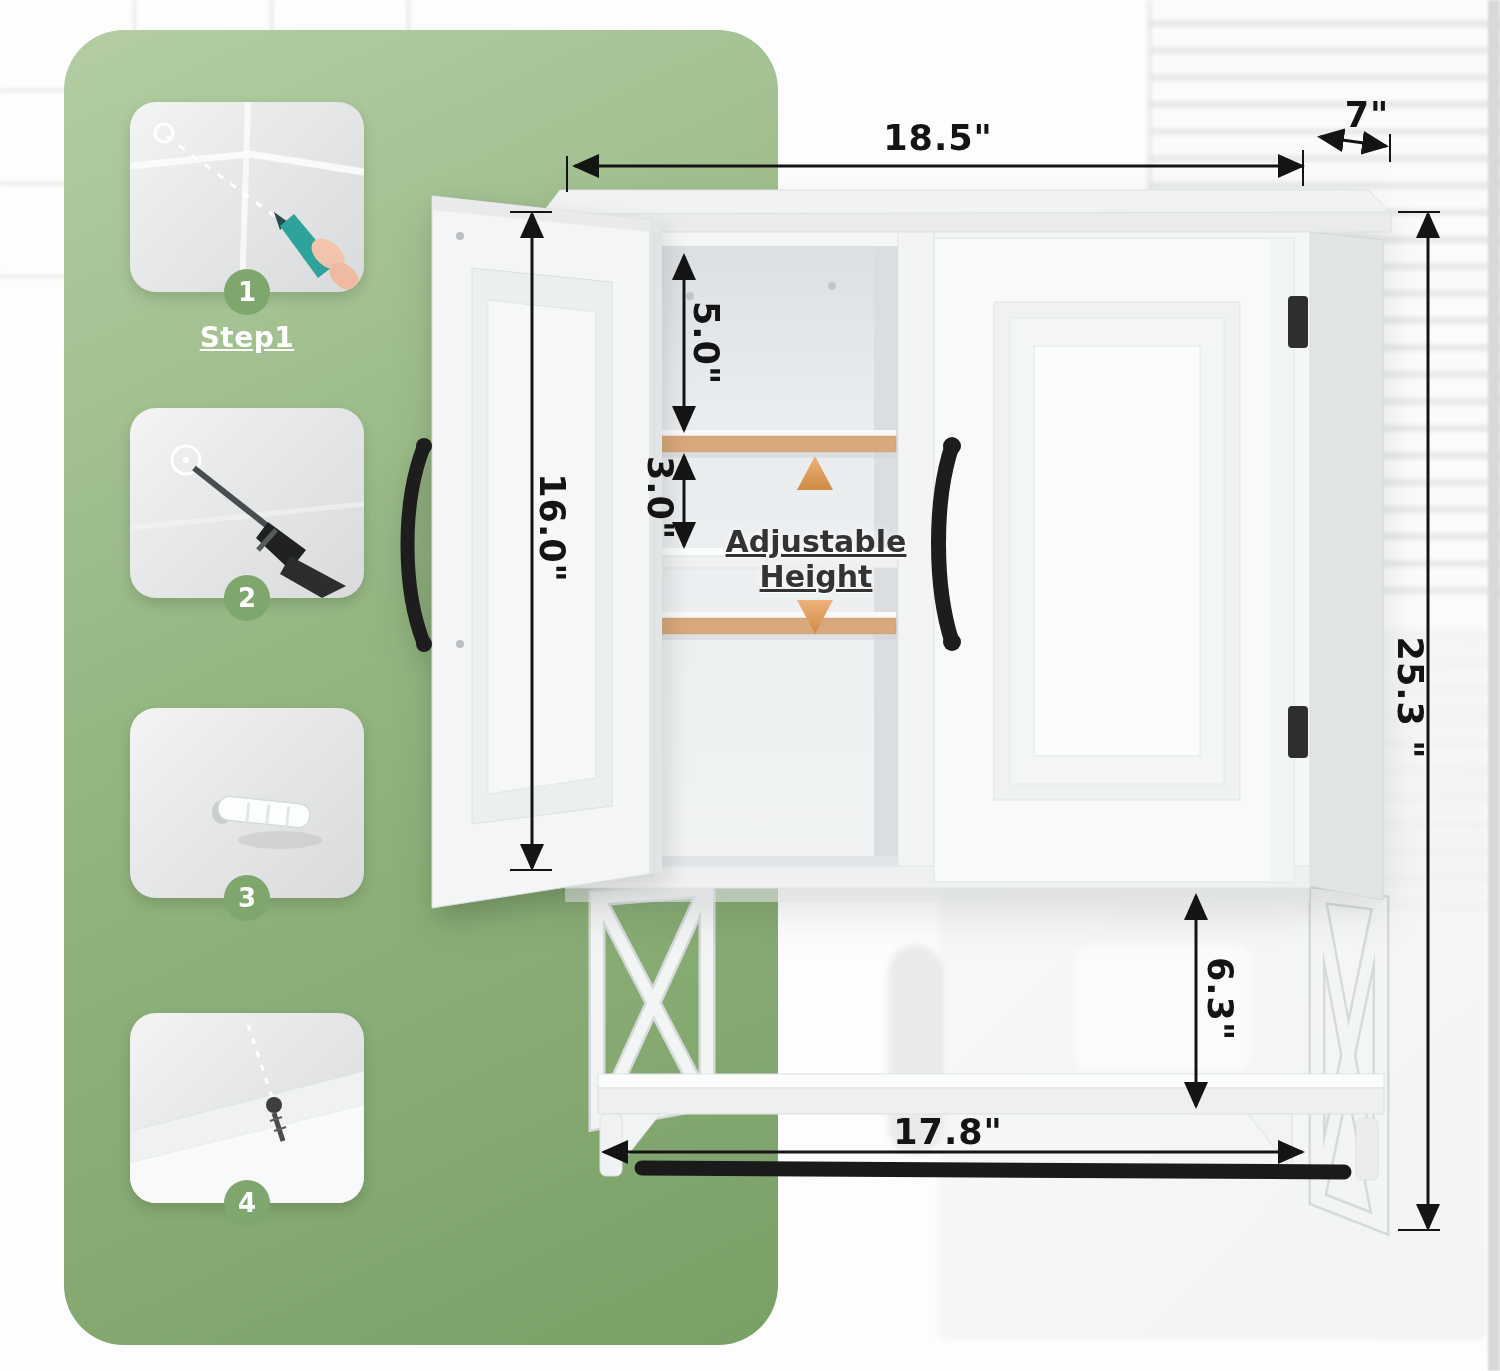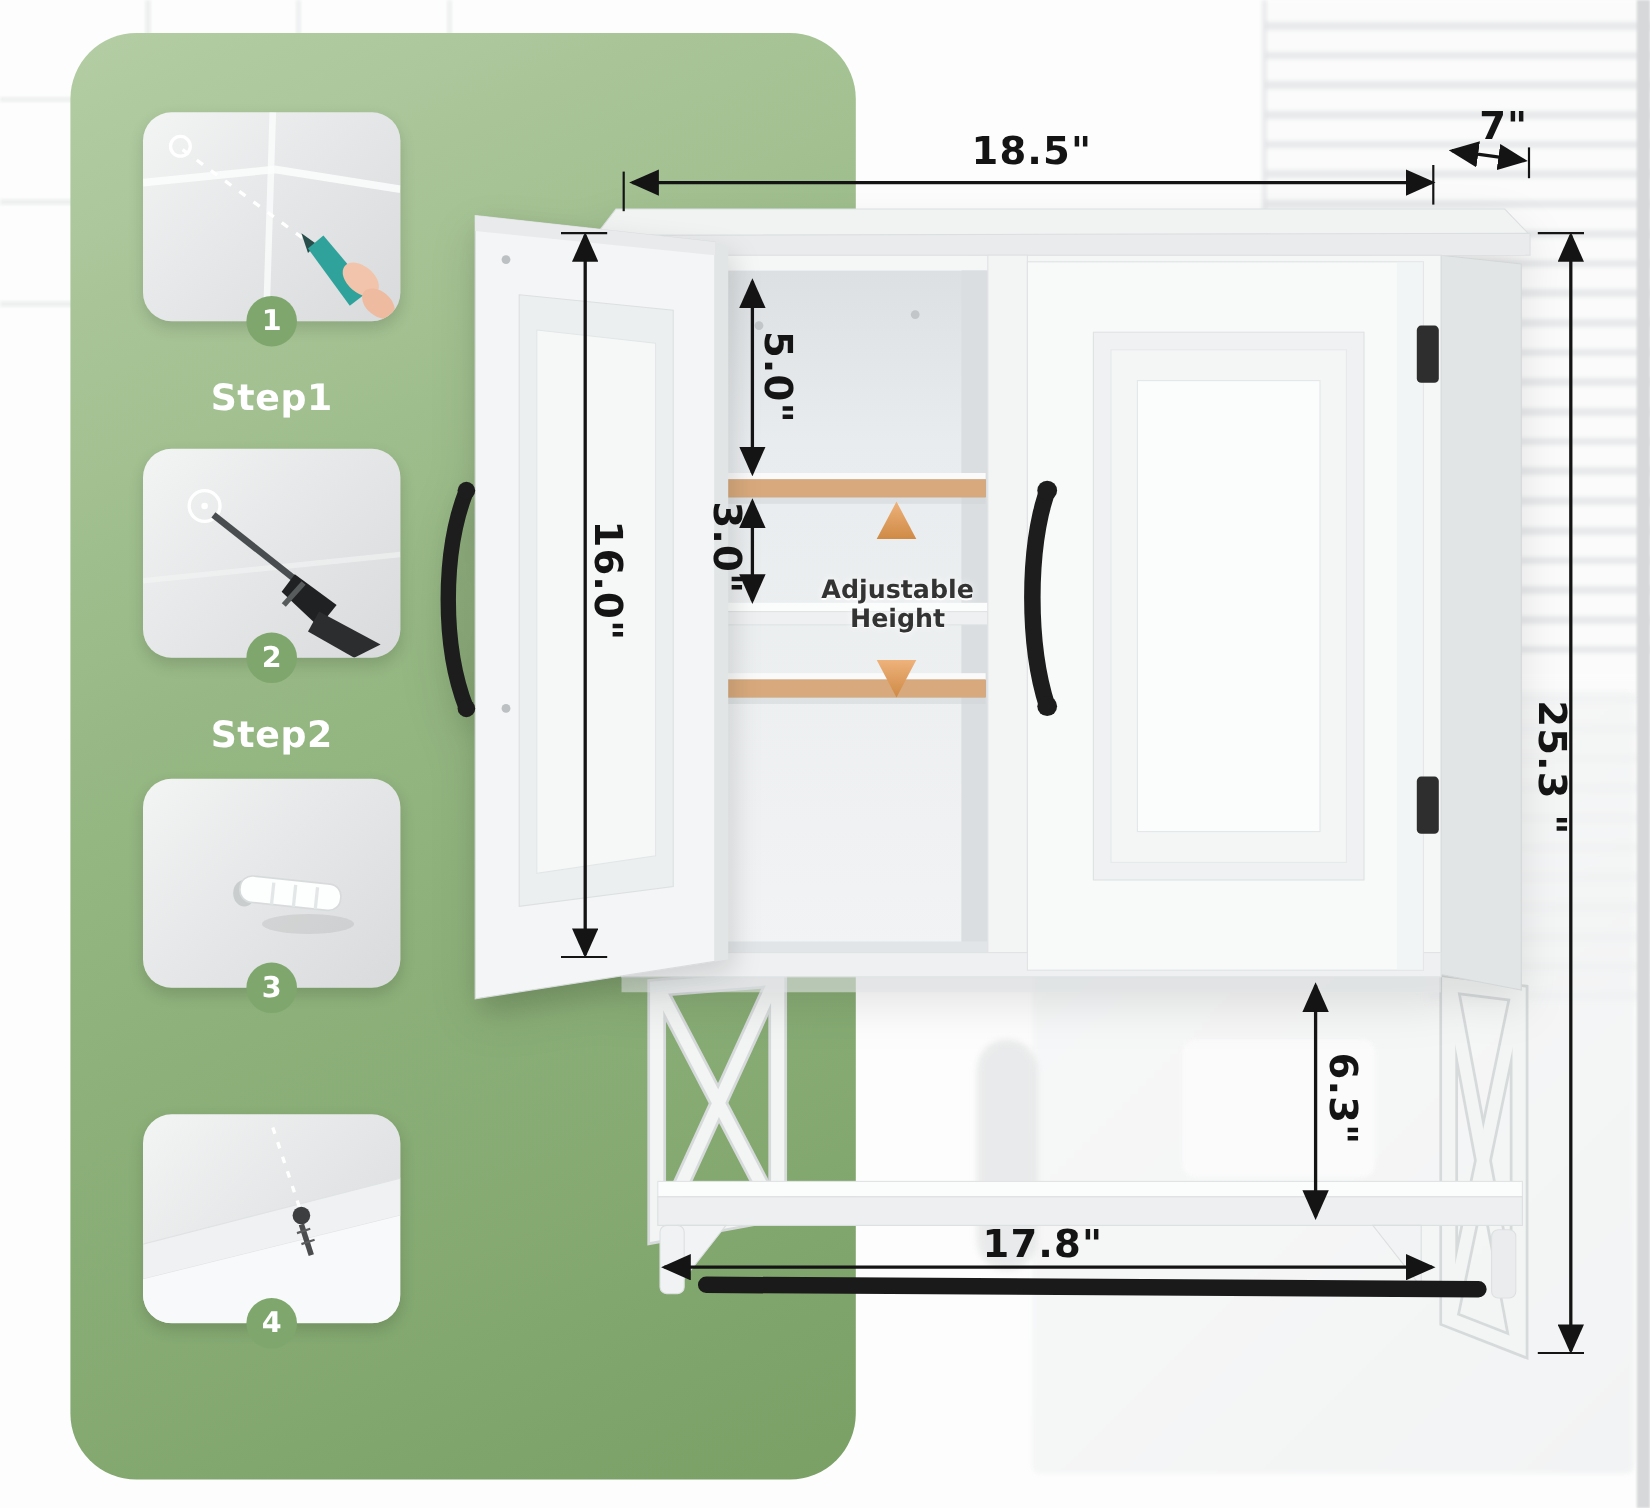--- a/index.html
+++ b/index.html
@@ -32,40 +32,40 @@
     background:linear-gradient(155deg,#b4cda4 0%,#94b681 45%,#7aa066 100%);}
   .step{position:absolute;left:66px;width:234px;text-align:center;}
   .step-1{top:72px}.step-2{top:378px}.step-3{top:678px}.step-4{top:983px}
   .thumb{width:234px;height:190px;border-radius:26px;overflow:hidden;position:relative;
     background:linear-gradient(135deg,#f3f4f4 0%,#e3e5e6 55%,#d8dadb 100%);
     box-shadow:0 6px 14px rgba(0,0,0,.14);}
   .thumb svg{display:block;width:100%;height:100%;}
   .step-num{width:46px;height:46px;border-radius:50%;background:#7fa76d;color:#fff;
     font-weight:bold;font-size:26px;line-height:46px;margin:-23px auto 0;position:relative;
     z-index:2;text-align:center;}
-  .step-label{color:#ffffff;font-weight:700;font-size:33px;margin-top:27px;letter-spacing:.5px;}
+  .step-label{color:#ffffff;font-weight:700;font-size:28px;margin-top:6px;letter-spacing:.5px;text-decoration:underline;}
 
   
   svg.scene{position:absolute;left:0;top:0;width:1500px;height:1371px;z-index:2;}
 
   
   .dim{position:absolute;z-index:3;font-weight:700;font-size:35px;color:#141414;
     text-align:center;letter-spacing:1px;white-space:nowrap;}
   .rot{transform:rotate(90deg);transform-origin:50% 50%;}
   #dim-w{left:843px;top:118px;width:190px;}
   #dim-d{left:1322px;top:95px;width:90px;}
   #dim-h{left:1340px;top:678px;width:140px;}
   #dim-door{left:482px;top:508px;width:140px;}
   #dim-5{left:646px;top:323px;width:120px;}
   #dim-3{left:600px;top:478px;width:120px;}
   #dim-63{left:1160px;top:979px;width:120px;}
   #dim-178{left:853px;top:1112px;width:190px;}
   .adj{position:absolute;z-index:3;left:703px;top:524px;width:226px;text-align:center;
-    font-weight:800;font-size:23px;color:#333333;
-    text-shadow:0 1px 0 #fff,0 0 8px rgba(255,255,255,.9);}
+    font-weight:800;font-size:30px;color:#333333;
+    text-shadow:0 1px 0 #fff,0 0 8px rgba(255,255,255,.9);text-decoration:underline;}
 </style>
 </head>
 <body>
 
 <div id="canvas">
 
   <div class="bg bg-tiles"></div>
   <div class="bg bg-blinds"></div>
   <div class="bg bg-blinds2"></div>
   <div class="bg bg-edge"></div>
@@ -98,21 +98,20 @@
           <path d="M0,120 L234,96" stroke="#f4f5f5" stroke-width="5" opacity=".6" fill="none"></path>
           <circle cx="56" cy="52" r="14" fill="none" stroke="#ffffff" stroke-width="3"></circle>
           <circle cx="56" cy="52" r="3" fill="#ffffff"></circle>
           <line x1="64" y1="60" x2="150" y2="128" stroke="#4a4d4f" stroke-width="6"></line>
           <polygon points="138,114 176,142 160,162 126,130" fill="#1f2122"></polygon>
           <polygon points="160,148 216,178 192,190 150,166" fill="#2b2d2e"></polygon>
           <line x1="146" y1="122" x2="128" y2="142" stroke="#585b5c" stroke-width="5"></line>
         </svg>
       </div>
       <div class="step-num">2</div>
-      <div class="step-label">Step2</div>
     </div>
 
     <div class="step step-3">
       <div class="thumb">
         <svg viewBox="0 0 234 190">
           <ellipse cx="150" cy="132" rx="42" ry="9" fill="rgba(0,0,0,.07)"></ellipse>
           <ellipse cx="92" cy="104" rx="10" ry="12" fill="#c9cdce"></ellipse>
           <rect x="88" y="92" width="92" height="24" rx="11" fill="#fdfefe" stroke="#d8dbdc" stroke-width="1.5" transform="rotate(6 134 104)"></rect>
           <line x1="118" y1="96" x2="118" y2="116" stroke="#e4e7e8" stroke-width="3" transform="rotate(6 134 104)"></line>
           <line x1="138" y1="96" x2="138" y2="116" stroke="#e4e7e8" stroke-width="3" transform="rotate(6 134 104)"></line>

